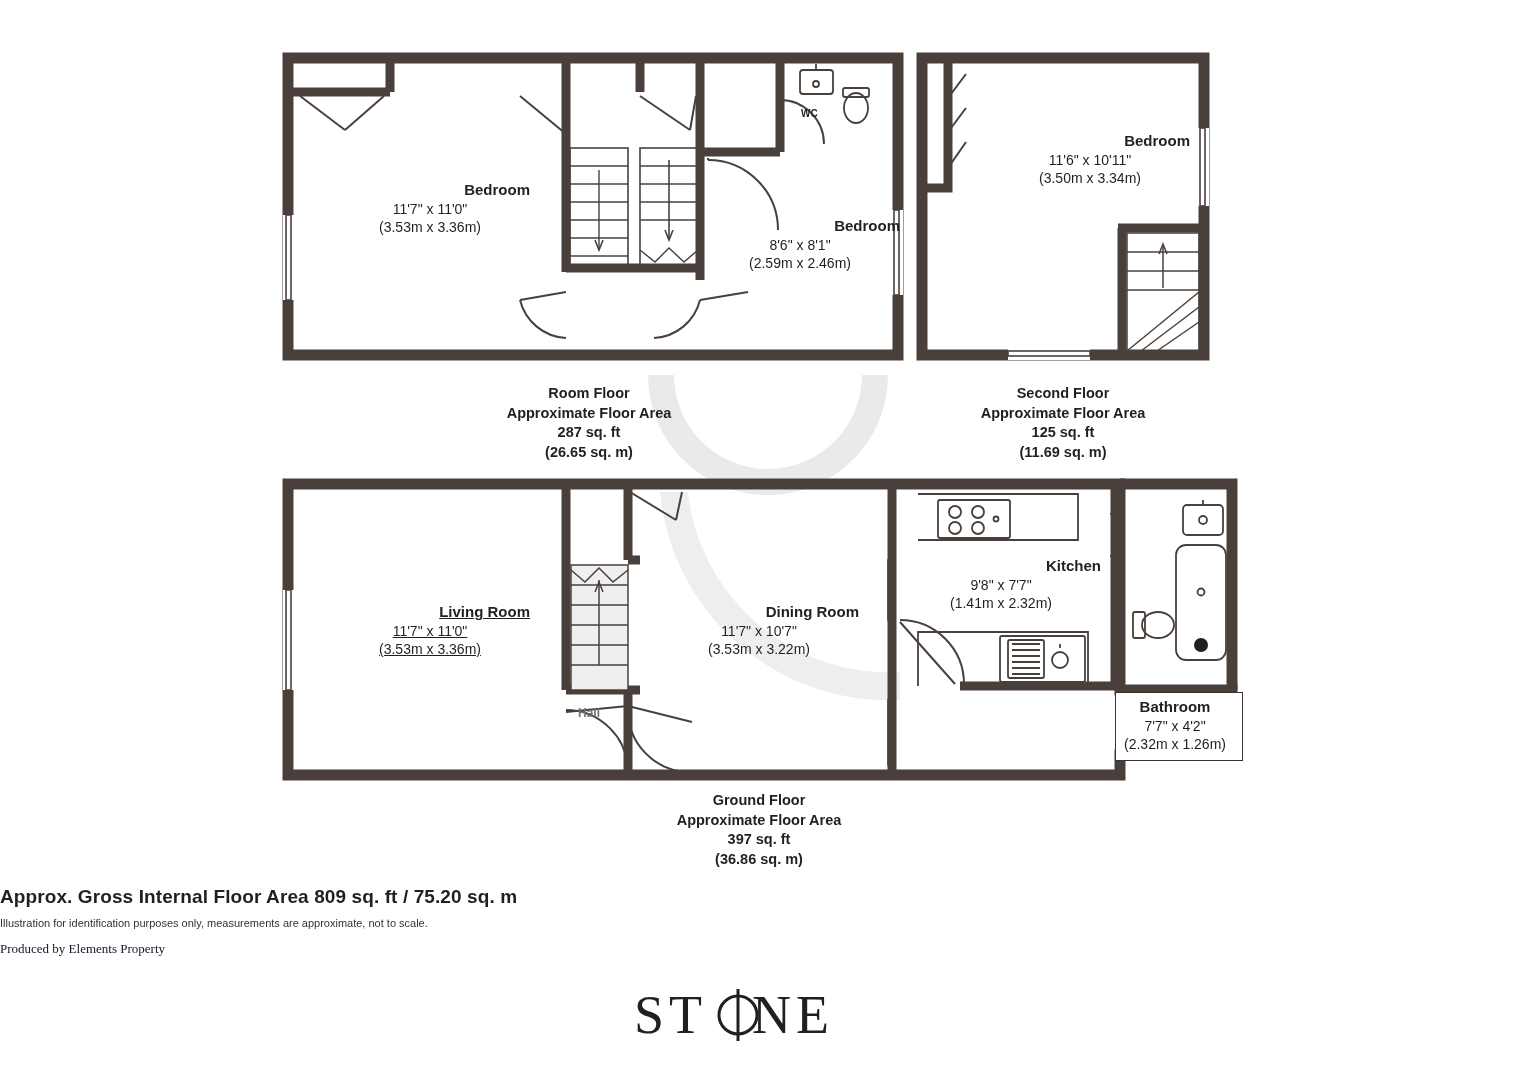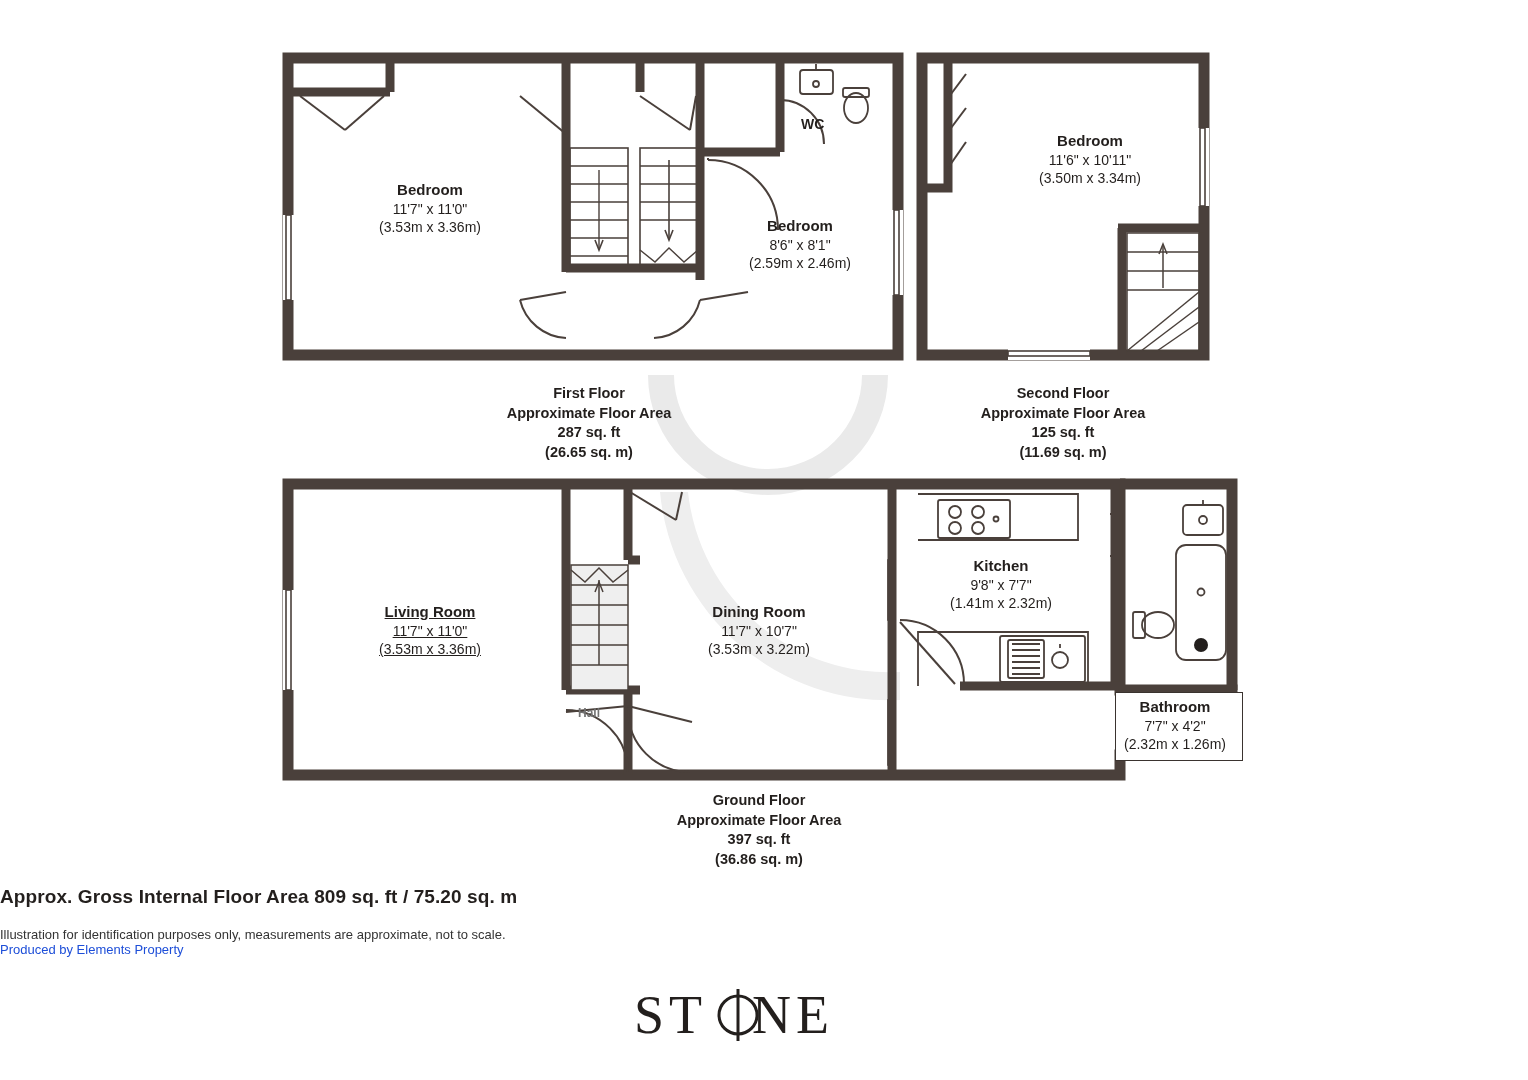--- a/index.html
+++ b/index.html
@@ -28,41 +28,41 @@
     text-align: center;
     line-height: 1.32;
     font-size: 14.5px;
     color: #231f1d;
     white-space: nowrap;
   }
   .label .rname {
     font-weight: bold;
     font-size: 15px;
     display: block;
+    text-align: right;
   }
   .label .dim {
     display: block;
     font-size: 14px;
   }
   .floor-caption {
     position: absolute;
     text-align: center;
     font-weight: bold;
     font-size: 14.5px;
     line-height: 1.35;
     color: #231f1d;
     white-space: nowrap;
   }
   .floor-caption span { display: block; }
   .wc-label {
     position: absolute;
     font-weight: bold;
-    font-size: 14px;
-    color: #231f1d;
-    margin-top: 8px;
+    font-size: 10px;
+    color: #231f1d;
   }
   .hall-label {
     position: absolute;
     font-weight: bold;
     font-size: 12px;
     color: #737373;
   }
   .bathroom-box {
     position: absolute;
     border: 1.6px solid #3a332f;
@@ -86,27 +86,29 @@
     width: 100%;
     text-align: left;
   }
   .totals .total-main {
     font-weight: bold;
     font-size: 19px;
     color: #231f1d;
     letter-spacing: 0.1px;
   }
   .totals .disclaimer {
-    font-size: 13px;
+    font-size: 11px;
     color: #333;
-    margin-top: 19px;
+    margin-top: 9px;
   }
   .totals .producer {
     font-size: 13px;
-    color: #1d4ed8;
+    color: #0f172a;
+    margin-top: 12px;
+    font-family: Liberation Serif, serif;
   }
   .brand {
     position: absolute;
     left: 0;
     width: 100%;
     text-align: center;
   }
   .brand svg { margin: 0 auto; }
 </style>
 </head>
@@ -310,21 +312,21 @@
 
 <div class="label" style="left:700px; top:216px; width:200px;">
   <span class="rname">Bedroom</span>
   <span class="dim">8'6" x 8'1"</span>
   <span class="dim">(2.59m x 2.46m)</span>
 </div>
 
 <div class="wc-label" style="left:801px; top:108px;">WC</div>
 
 <div class="floor-caption" style="left:489px; top:384px; width:200px;">
-  <span>First Floor</span>
+  <span>Room Floor</span>
   <span>Approximate Floor Area</span>
   <span>287 sq. ft</span>
   <span>(26.65 sq. m)</span>
 </div>
 
 <div class="label" style="left:990px; top:131px; width:200px;">
   <span class="rname">Bedroom</span>
   <span class="dim">11'6" x 10'11"</span>
   <span class="dim">(3.50m x 3.34m)</span>
 </div>

